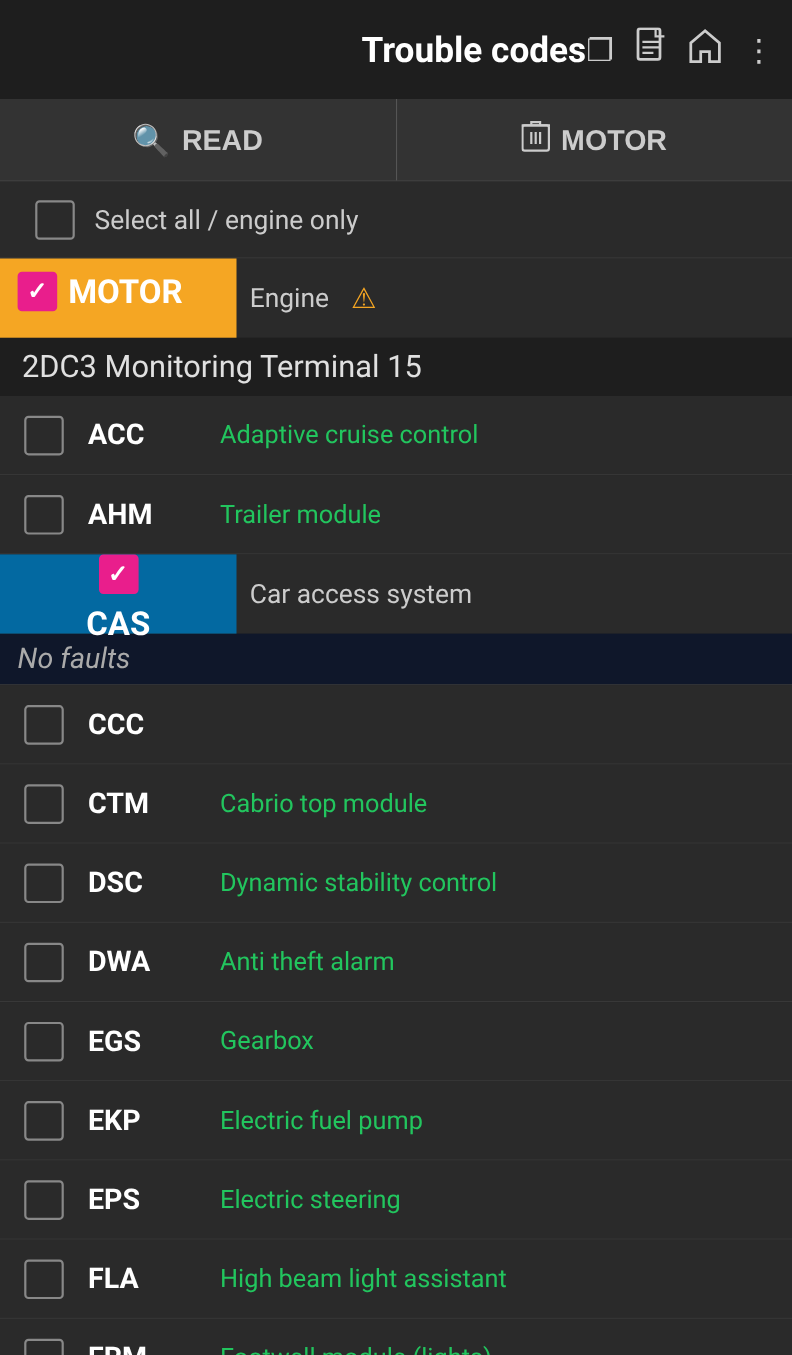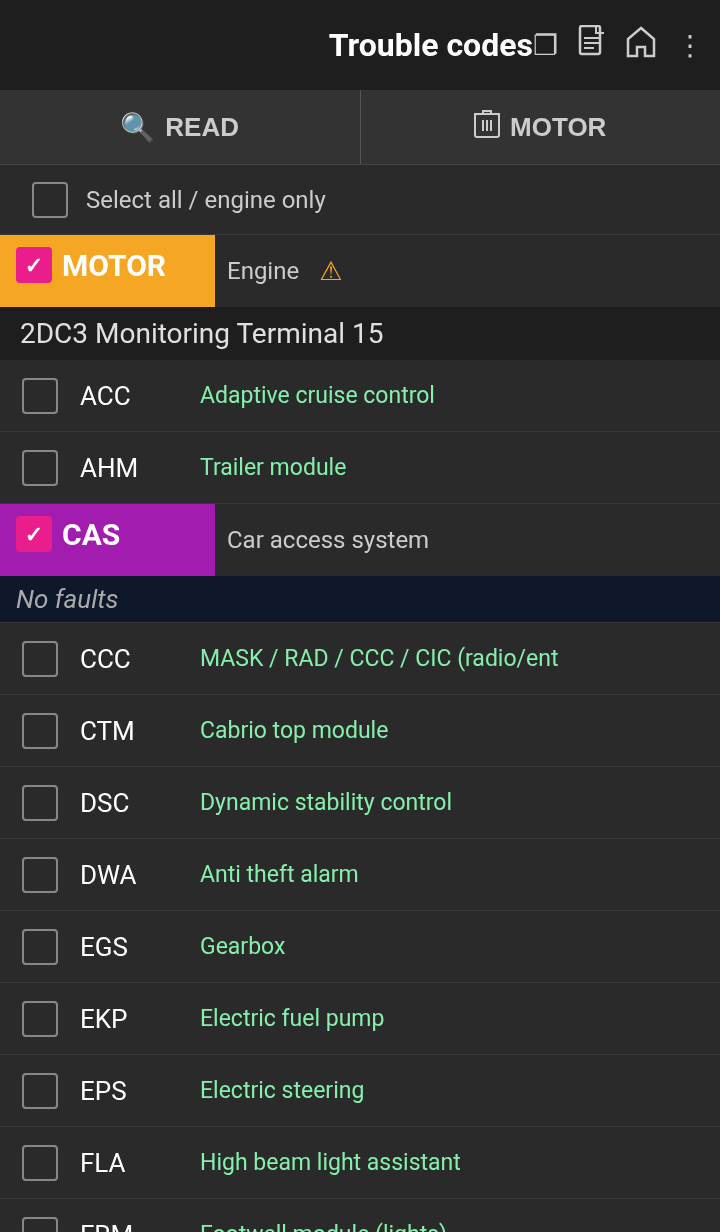--- a/index.html
+++ b/index.html
@@ -113,21 +113,22 @@
       align-items: center;
       gap: 10px;
       padding: 0 16px 12px 16px;
       height: 100%;
       min-width: 215px;
     }
     .module-badge.orange {
       background: #f5a623;
     }
     .module-badge.green {
-      background: #a21caf;
+      background: #0369a1;
+      flex-direction: column;
     }
     .module-badge-label {
       font-size: 30px;
       font-weight: bold;
       color: #ffffff;
     }
     .module-description {
       padding-left: 12px;
       font-size: 24px;
       color: #cccccc;
@@ -170,28 +171,28 @@
     }
     .item-checkbox-area {
       width: 80px;
       display: flex;
       align-items: center;
       justify-content: center;
       flex-shrink: 0;
     }
     .item-code {
       font-size: 26px;
-      font-weight: normal;
+      font-weight: bold;
       color: #ffffff;
       width: 120px;
       flex-shrink: 0;
     }
     .item-description {
       font-size: 23px;
-      color: #86efac;
+      color: #22c55e;
       flex: 1;
       overflow: hidden;
       text-overflow: ellipsis;
       white-space: nowrap;
     }
   </style>
 </head>
 <body>
 
 <div class="header">
@@ -284,21 +285,20 @@
 
 <div class="no-faults">
   <span>No faults</span>
 </div>
 
 <div class="list-item">
   <div class="item-checkbox-area">
     <div class="checkbox"></div>
   </div>
   <span class="item-code">CCC</span>
-  <span class="item-description">MASK / RAD / CCC / CIC (radio/ent</span>
 </div>
 
 <div class="list-item">
   <div class="item-checkbox-area">
     <div class="checkbox"></div>
   </div>
   <span class="item-code">CTM</span>
   <span class="item-description">Cabrio top module</span>
 </div>
 

